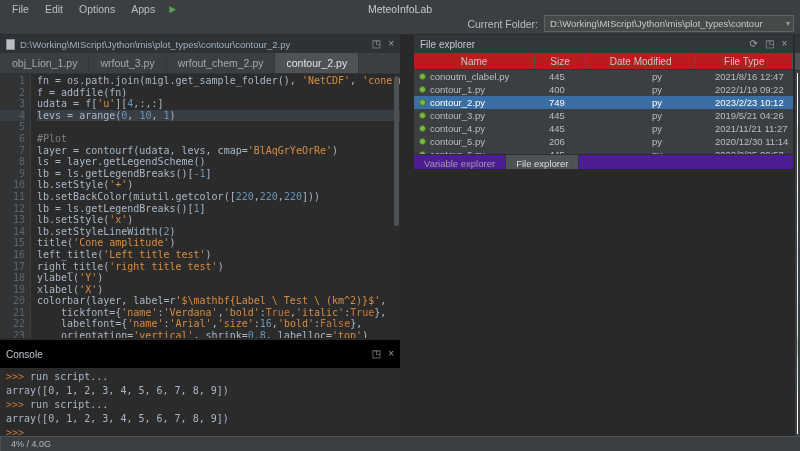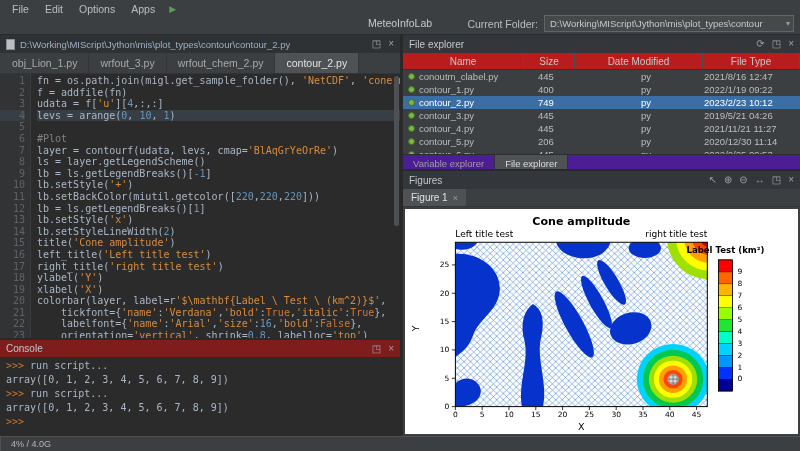--- a/index.html
+++ b/index.html
@@ -5,30 +5,30 @@
   html,body{margin:0;padding:0;background:#2b2b2b;overflow:hidden}
   body{width:800px;height:451px;font-family:"Liberation Sans",sans-serif;-webkit-font-smoothing:antialiased}
   .app{width:800px;height:451px;display:flex;flex-direction:column;background:#2b2b2b}
 
   
   .header{height:34px;background:#3c3f41;position:relative;border-bottom:1px solid #292b2d;flex:none}
   .menu-row{display:flex;align-items:center;height:18px;padding-left:4px}
   .menu-items{display:flex}
   .menu-item{padding:6px 8px;font-size:10.5px;color:#bdbdbd;cursor:default}
   .run-icon{color:#5f9e5a;font-size:9px;margin-left:6px}
-  .app-title{position:absolute;top:17px;left:50%;transform:translateX(-50%);font-size:10.5px;color:#c8c8c8}
+  .app-title{position:absolute;top:3px;left:50%;transform:translateX(-50%);font-size:10.5px;color:#c8c8c8}
   .folder-row{position:absolute;right:6px;top:15px;display:flex;align-items:center;gap:6px;font-size:10.5px;color:#bdbdbd}
   .folder-input{width:240px;height:15px;background:#45494a;border:1px solid #646464;color:#c9c9c9;
     font-size:9.5px;display:flex;align-items:center;padding:0 3px 0 5px;justify-content:space-between;white-space:nowrap;overflow:hidden}
   .folder-input .dd{color:#9a9a9a;font-size:8px;margin-left:4px}
 
   
-  .main{flex:1;display:flex;gap:3px;background:#292929;min-height:0}
+  .main{flex:1;display:flex;gap:14px;background:#292929;min-height:0}
   .left{width:400px;display:flex;flex-direction:column;gap:2px;min-height:0}
-  .right{flex:1;display:flex;flex-direction:column;gap:2px;min-width:0}
+  .right{flex:1;display:flex;flex-direction:row;gap:2px;min-width:0}
   .panel{background:#3c3f41;display:flex;flex-direction:column;overflow:hidden}
   .phead{height:18px;flex:none;display:flex;align-items:center;padding:0 6px;font-size:10px;color:#c2c8ce;background:#33373c}
   .picons{margin-left:auto;display:flex;gap:7px;color:#9aa0a6;font-size:10px;line-height:10px}
   .picons span{cursor:default}
   .ptitle{white-space:nowrap;overflow:hidden;text-overflow:ellipsis}
 
   
   .editor-panel{flex:1;min-height:0}
   .ehead{background:#2f3234;color:#9fb0c0;font-size:9.5px}
   .file-icon{width:7px;height:9px;border:1px solid #8a8f94;margin-right:5px;flex:none;background:#b9bfc4}
@@ -43,21 +43,21 @@
   .codecol span.p{color:#a9b7c6}
   .codecol span.s{color:#d78d41}
   .codecol span.n{color:#6897bb}
   .codecol span.c{color:#808080}
   .codecol span.k{color:#cc7832}
   .vscroll{position:absolute;right:0;top:0;bottom:0;width:7px}
   .vscroll .thumb{position:absolute;top:2px;right:1px;width:5px;height:150px;background:#4d5154;border-radius:3px}
 
   
   .console-panel{height:96px;flex:none}
-  .chead{background:#7f1d1d;height:17px}
+  .chead{background:#000000;height:28px}
   .console-body{flex:1;background:#2b2b2b;font-family:"DejaVu Sans Mono",monospace;font-size:10px;line-height:14px;padding:2px 6px;color:#a9b7c6;overflow:hidden}
   .prompt{color:#cc7832}
 
   
   .file-panel{height:134px;flex:none}
   .thead{display:flex;height:16px;flex:none;background:#b91c1c;border-bottom:1px solid #2f3133;color:#c7c7c7;align-items:stretch}
   .th{display:flex;align-items:center;justify-content:center;font-size:10px;border-right:1px solid #4d5153;overflow:hidden;white-space:nowrap}
   .rows{height:84px;flex:none;overflow:hidden}
   .trow{display:flex;height:13px;align-items:center;font-size:9.5px;color:#bdbdbd;white-space:nowrap}
   .trow.sel{background:#3a6ea5;color:#fff}

